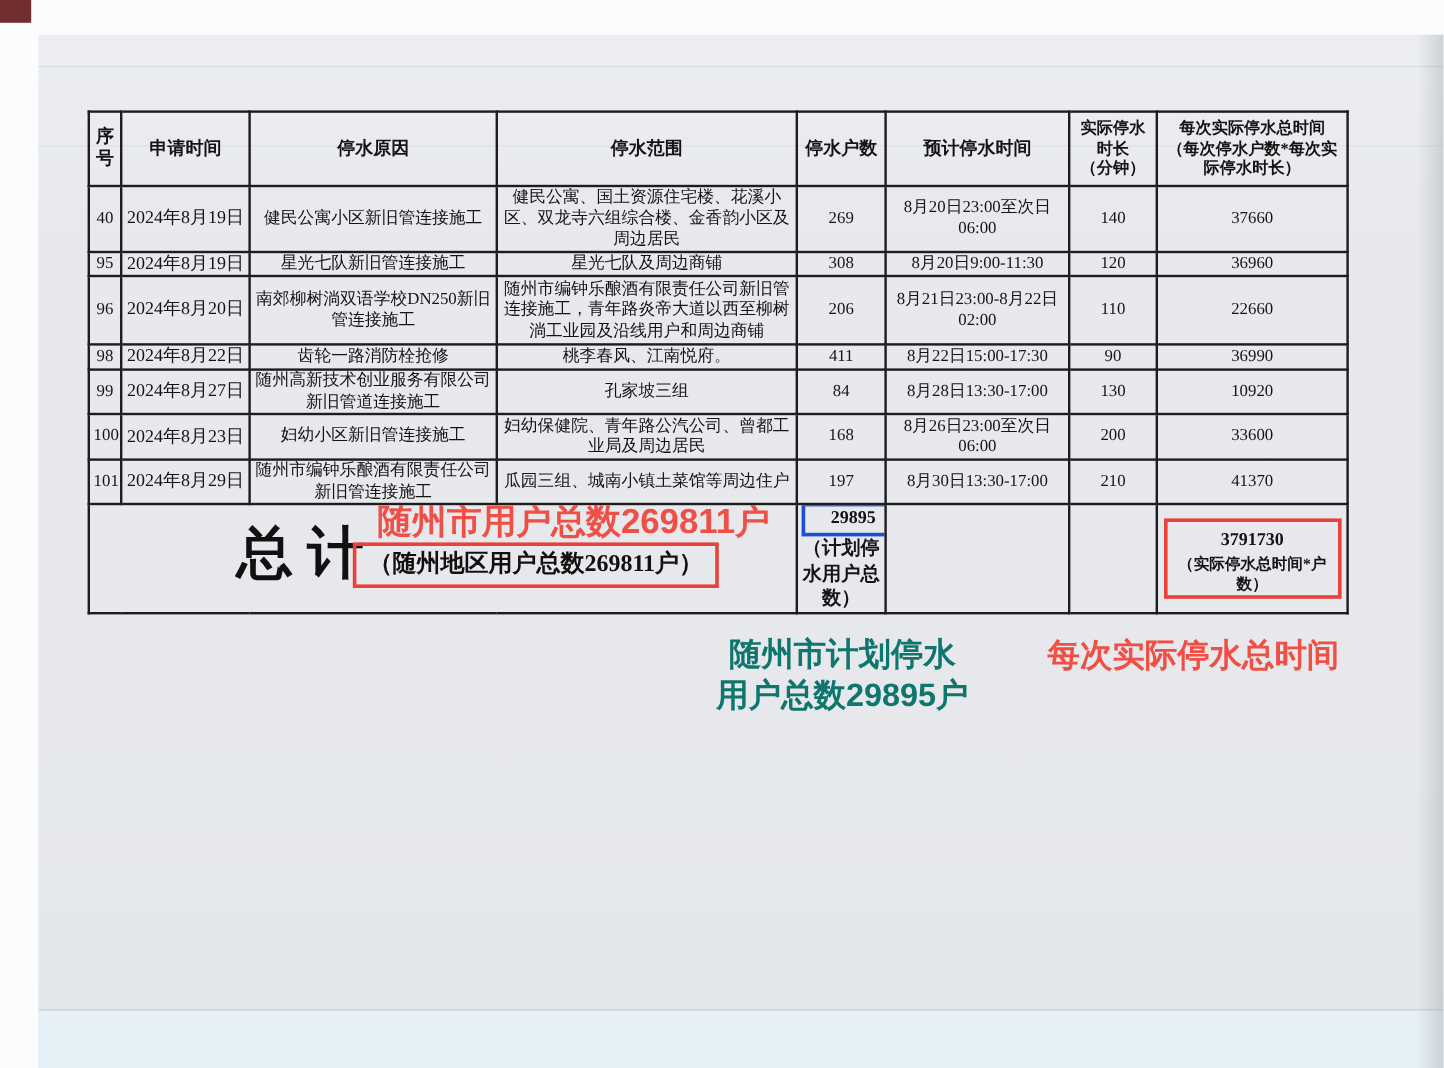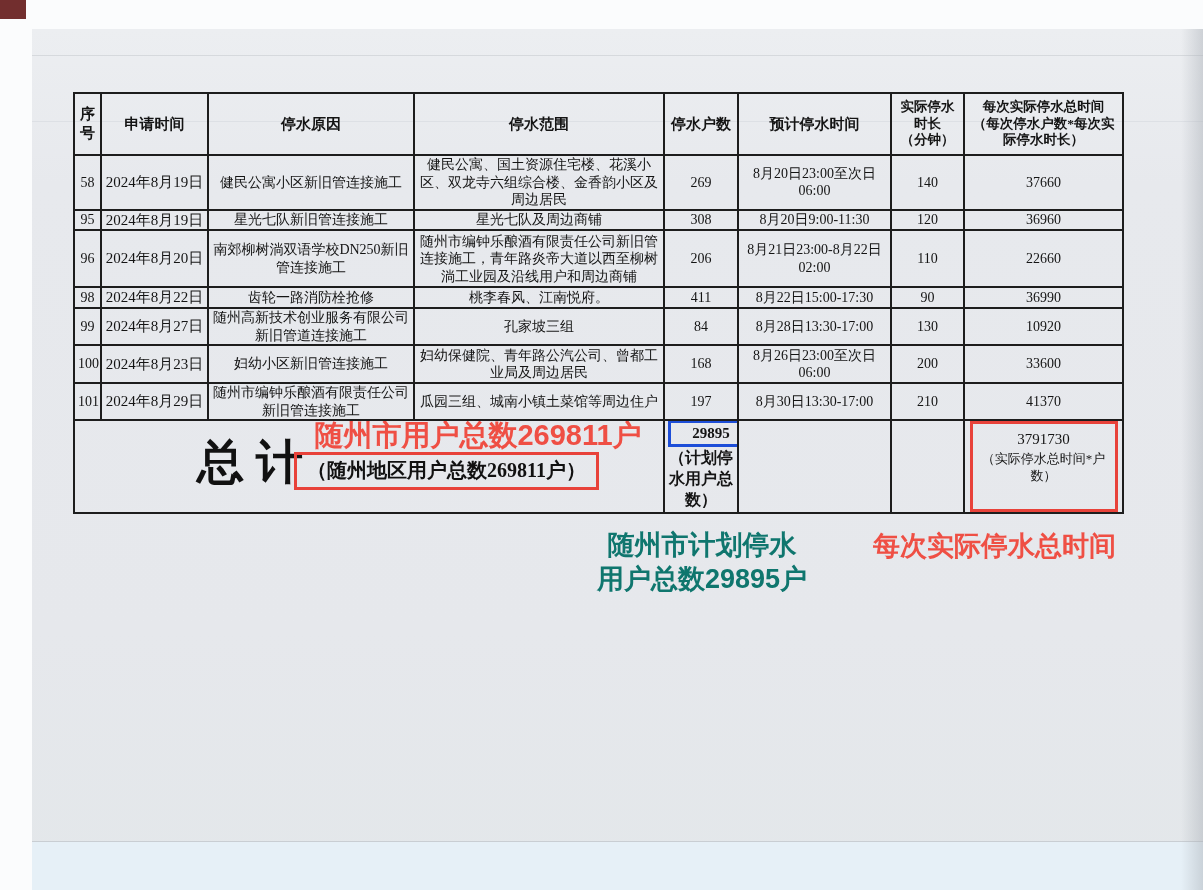--- a/index.html
+++ b/index.html
@@ -61,21 +61,21 @@
   }
   .hh-cell{vertical-align:top;}
   .hh-box{
     border:3px solid #1d4ed8;width:80px;margin:-2px auto 0 auto;
     font-size:15px;font-weight:bold;padding:1px 0 2px 0;
   }
   .hh-note{font-size:16px;font-weight:bold;line-height:1.3;margin-top:1px;}
   .grand-cell{vertical-align:middle;}
   .grand-box{
     border:3px solid #e8423a;width:138px;margin:0 auto;
-    padding:6px 2px 24px 2px;font-weight:normal;text-align:center;
+    padding:6px 2px 0 2px;font-weight:bold;text-align:center;
   }
   .grand-value{font-size:15px;}
   .grand-note{font-size:13px;line-height:1.3;margin-top:2px;}
 
   
   .ann{
     position:absolute;
     font-family:"Liberation Sans","DejaVu Sans",sans-serif;
     font-weight:bold;font-size:27px;line-height:1.27;text-align:center;
   }
@@ -118,21 +118,21 @@
         <th class="c6">实际停水
 时长
 （分钟）</th>
         <th class="c7">每次实际停水总时间
 （每次停水户数*每次实
 际停水时长）</th>
       </tr>
   </thead>
   <tbody>
       <tr class="r0">
-    <td class="f-no">58</td>
+    <td class="f-no">40</td>
     <td class="f-date">2024年8月19日</td>
     <td>健民公寓小区新旧管连接施工</td>
     <td>健民公寓、国土资源住宅楼、花溪小区、双龙寺六组综合楼、金香韵小区及周边居民</td>
     <td>269</td>
     <td>8月20日23:00至次日06:00</td>
     <td>140</td>
     <td>37660</td>
   </tr>
       <tr class="r1">
     <td class="f-no">95</td>

